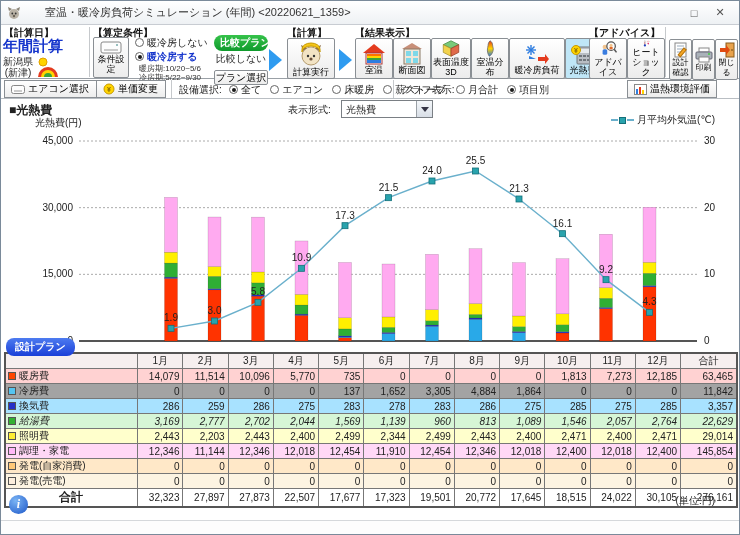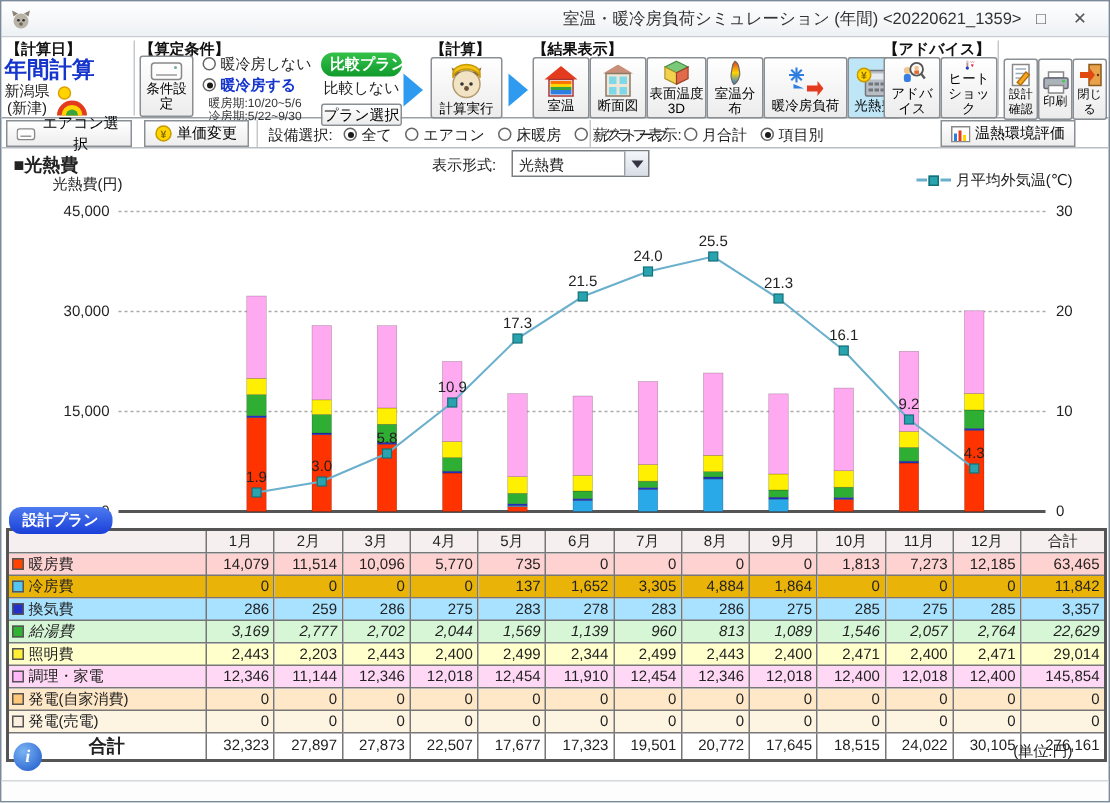--- a/index.html
+++ b/index.html
@@ -2,21 +2,21 @@
 <html><head>
 <meta charset="utf-8">
 <style>
   html,body{margin:0;padding:0;background:#cfd6dd;}
   *{box-sizing:border-box;}
   #win{position:relative;width:740px;height:535px;background:#fff;border:1px solid #7a8a9a;
        font-family:"Liberation Sans","DejaVu Sans",sans-serif;color:#222;overflow:hidden;}
   
   #titlebar{position:absolute;left:0;top:0;width:100%;height:24px;background:linear-gradient(#ffffff,#eef1f4);
             border-bottom:1px solid #c8ccd2;display:flex;align-items:center;padding:0 6px;font-size:11px;color:#333;}
-  #titlebar .t{flex:1;margin-left:24px;white-space:nowrap;overflow:hidden;text-align:right;}
+  #titlebar .t{flex:1;margin-left:24px;white-space:nowrap;overflow:hidden;}
   .winbtn{width:26px;height:18px;display:flex;align-items:center;justify-content:center;font-size:11px;color:#555;}
   
   #toolbar{position:absolute;left:0;top:24px;width:100%;height:54px;background:#fff;border-bottom:1px solid #9aa0a6;padding-left:38px;}
   .seclab{position:absolute;top:1px;font-size:10px;font-weight:bold;color:#111;white-space:nowrap;}
   .vsep{position:absolute;top:2px;height:50px;width:1px;background:#c6c9cc;}
   .btn{background:linear-gradient(#ffffff,#ececec);border:1px solid #8a8f94;border-radius:2px;cursor:pointer;}
   .tool-btn{position:absolute;display:flex;flex-direction:column;align-items:center;justify-content:center;
             font-size:9px;line-height:10px;padding:1px;}
   .tool-btn.active{background:#bfe6f7;}
   .arrow{position:absolute;width:0;height:0;border-left:13px solid #2e9bf0;border-top:11px solid transparent;border-bottom:11px solid transparent;}
@@ -277,21 +277,21 @@
           <rect x="7" y="1" width="8" height="14" fill="#e8a24c" stroke="#8a5a1a"></rect>
           <circle cx="13" cy="8" r="0.8" fill="#5a3a0a"></circle>
           <polygon points="1,6 7,6 7,3 11,8 7,13 7,10 1,10" fill="#e04a10"></polygon>
         </svg>
         <span>閉じる</span>
       </button>
     </div>
   </div>
 
   <div id="toolbar2">
-    <button class="flatbtn" style="position:absolute;left:3px;top:1px;width:84px">
+    <button class="flatbtn" style="position:absolute;left:3px;top:1px;width:100px">
       <svg width="14" height="9" viewBox="0 0 14 9">
         <rect x="0.5" y="0.5" width="13" height="8" rx="2" fill="#fdfdfd" stroke="#888"></rect>
           <line x1="3" y1="6" x2="11" y2="6" stroke="#999"></line>
       </svg>
       <span>エアコン選択</span>
     </button>
     <button class="flatbtn" style="position:absolute;left:95px;top:1px;width:70px">
       <svg width="12" height="12" viewBox="0 0 12 12">
         <circle cx="6" cy="6" r="5" fill="#ffd400" stroke="#c79a00"></circle>
         <text x="6" y="8.8" font-size="7" text-anchor="middle" fill="#8a6b00" font-weight="bold">¥</text>
@@ -485,21 +485,21 @@
             <td class="num">735</td>
             <td class="num">0</td>
             <td class="num">0</td>
             <td class="num">0</td>
             <td class="num">0</td>
             <td class="num">1,813</td>
             <td class="num">7,273</td>
             <td class="num">12,185</td>
             <td class="num">63,465</td>
           </tr>
-          <tr style="background: #eab308;">
+          <tr style="background: #a3a3a3;">
             <td class="lab"><span class="sq" style="background: rgb(85, 196, 240);"></span>冷房費</td>
             <td class="num">0</td>
             <td class="num">0</td>
             <td class="num">0</td>
             <td class="num">0</td>
             <td class="num">137</td>
             <td class="num">1,652</td>
             <td class="num">3,305</td>
             <td class="num">4,884</td>
             <td class="num">1,864</td>

